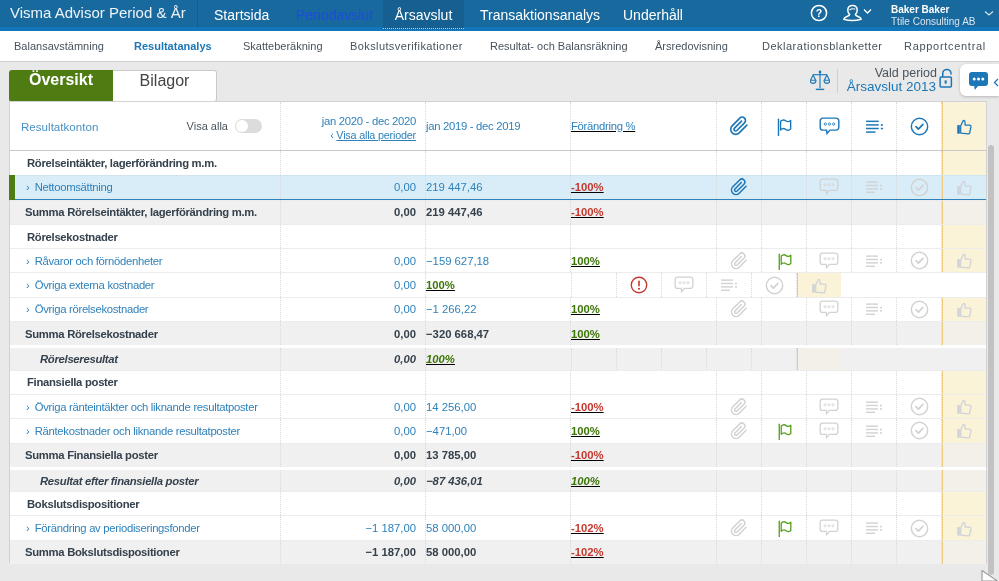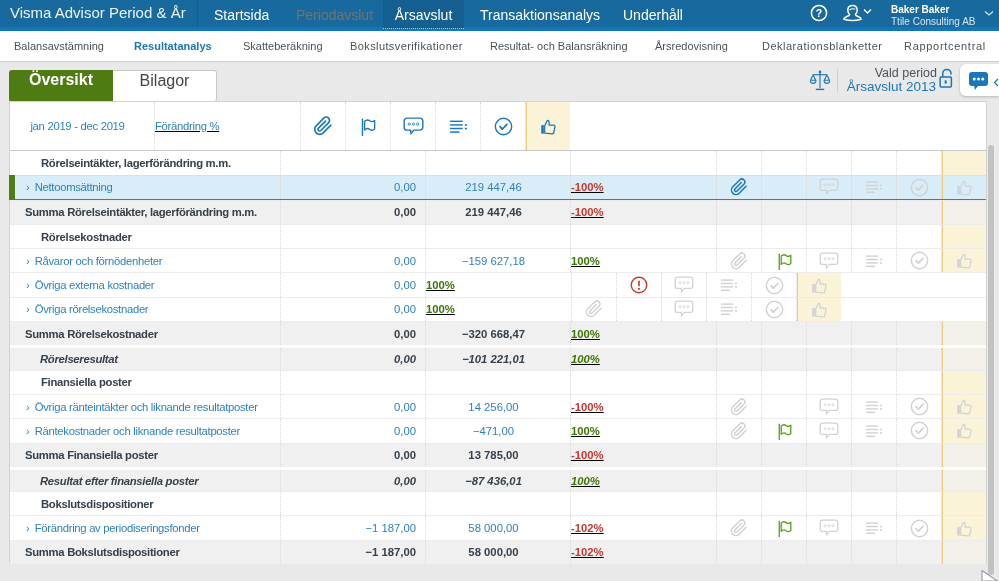--- a/index.html
+++ b/index.html
@@ -23,30 +23,30 @@
 #vdivider{left:837px;top:69px;width:1px;height:24px;background:#cfcfcf;}
 #chatbox{left:960px;top:64px;width:39px;height:32px;background:#fff;border-radius:6px 0 0 6px;box-shadow:0 1px 3px rgba(0,0,0,.22);}
 
 #panel{left:9px;top:101px;width:978px;height:462px;background:#fff;border:1px solid #d2d2d2;box-sizing:border-box;}
 #phead{display:flex;height:49px;border-bottom:1px solid #c9c9c9;box-sizing:border-box;align-items:center;}
 .row{display:flex;height:24.3px;align-items:center;box-sizing:border-box;}
 .c{box-sizing:border-box;height:100%;display:flex;align-items:center;flex:0 0 auto;border-right:1px dotted #d9d9d9;}
 .c:last-child{border-right:none;}
 .c1{width:271px;white-space:nowrap;overflow:hidden;}
 .c2{width:145px;justify-content:flex-end;padding-right:9px;}
-.c3{width:145px;justify-content:center;padding-right:9px;}
+.c3{width:145px;justify-content:flex-start;padding-right:9px;}
 .c4{width:146px;justify-content:flex-start;padding-right:9px;text-decoration:underline;}
 .ci{width:45px;justify-content:center;}
 .cy{width:44px;justify-content:center;border-right:none;background:#fbf3d8;border-left:1px solid #ecca7f;}
 .row{border-top:1px solid #ececec;}
 .row.first{border-top:none;}
 .row .c{font-size:11.3px;}
 .row .c1 span{letter-spacing:-0.3px;}
 .row .c1 .chev{letter-spacing:0;}
-.grp .c1{font-weight:bold;color:#35414c;padding-left:31px;}
+.grp .c1{font-weight:bold;color:#35414c;padding-left:17px;}
 .lnk .c1{color:#2e81ba;padding-left:16px;}
 .lnk .c2,.lnk .c3{color:#2e81ba;}
 .sum{background:#f0f0f0;}
 .sum .c1{font-weight:bold;color:#35414c;padding-left:15px;}
 .sum .c2,.sum .c3{font-weight:bold;color:#35414c;}
 .res{background:#f0f0f0;font-style:italic;border-top:3px solid #fff !important;}
 .res .c1{font-weight:bold;color:#35414c;padding-left:30px;}
 .res .c2,.res .c3{font-weight:bold;color:#35414c;}
 .neg{color:#c43a31;font-weight:bold;}
 .pos{color:#3c7505;font-weight:bold;}
@@ -72,21 +72,21 @@
 svg{display:block;}
 </style></head>
 <body>
 <div id="topbar" class="abs"></div>
 <div class="abs" style="left:197px;top:0;width:1px;height:27px;background:rgba(0,0,0,0.12);"></div>
 <div id="seltab" class="abs">
     <span>Årsavslut</span>
   </div>
 <div id="brand" class="abs">Visma Advisor Period &amp; År</div>
 <div class="abs menuitem" style="left:214px;">Startsida</div>
-<div class="abs menuitem" style="left:296px;color:#737373;">Periodavslut</div>
+<div class="abs menuitem" style="left:296px;color:#1d4ed8;">Periodavslut</div>
 <div class="abs menuitem" style="left:480px;">Transaktionsanalys</div>
 <div class="abs menuitem" style="left:623px;">Underhåll</div>
 <div class="abs" id="helpic" style="left:810px;top:4px;">
     <svg width="18" height="18" viewBox="0 0 18 18">
       <circle cx="9" cy="9" r="7.6" fill="none" stroke="#fff" stroke-width="1.5"></circle>
       <text x="9" y="13" text-anchor="middle" font-size="10.5" font-weight="bold" fill="#fff" font-family="Liberation Sans">?</text>
     </svg>
   </div>
 <div class="abs" style="left:842px;top:2px;">
     <svg width="21" height="22" viewBox="0 0 21 22">
@@ -155,20 +155,31 @@
     </svg>
   </div>
 <div class="abs" style="left:993px;top:78px;">
     <svg width="6" height="9" viewBox="0 0 6 9">
       <path d="M5 1L1.5 4.5L5 8" fill="none" stroke="#1c77b8" stroke-width="1.3"></path>
     </svg>
   </div>
 
 <div id="panel" class="abs">
 <div id="phead">
+  <div class="c c1">
+        <span>Resultatkonton</span>
+    <div id="vtoggle">
+          <span>Visa alla</span>
+          <div class="pill"></div>
+        </div>
+  </div>
+  <div class="c c2 hd2">
+        <span class="l1">jan 2020 - dec 2020</span>
+        <span class="l2">‹ <u>Visa alla perioder</u></span>
+      </div>
   <div class="c c3">
         <span class="hdtxt">jan 2019 - dec 2019</span>
       </div>
   <div class="c c4">
         <span class="hdtxt">Förändring %</span>
       </div>
   <div class="c ci">
         <svg width="20" height="20" viewBox="0 0 24 24">
           <path d="M21.44 11.05l-9.19 9.19a6 6 0 0 1-8.49-8.49l9.19-9.19a4 4 0 0 1 5.66 5.66l-9.2 9.19a2 2 0 0 1-2.83-2.83l8.49-8.48" fill="none" stroke="#1c77b8" stroke-width="2" stroke-linecap="round" stroke-linejoin="round"></path>
         </svg>
@@ -413,20 +424,21 @@
           </g>
         </svg>
       </div>
     </div>
 <div class="row lnk">
       <div class="c c1">
         <span class="chev">›</span>
         <span>Övriga rörelsekostnader</span>
       </div>
       <div class="c c2">0,00</div>
+      <div class="c c3">−1 266,22</div>
       <div class="c c4">
         <span class="pos">100%</span>
       </div>
       <div class="c ci">
         <svg width="18" height="18" viewBox="0 0 24 24">
           <path d="M21.44 11.05l-9.19 9.19a6 6 0 0 1-8.49-8.49l9.19-9.19a4 4 0 0 1 5.66 5.66l-9.2 9.19a2 2 0 0 1-2.83-2.83l8.49-8.48" fill="none" stroke="#d2d2d2" stroke-width="2" stroke-linecap="round" stroke-linejoin="round"></path>
         </svg>
       </div>
       <div class="c ci"></div>
       <div class="c ci">
@@ -476,21 +488,20 @@
       <div class="c ci"></div>
       <div class="c ci"></div>
       <div class="c ci"></div>
       <div class="c cy"></div>
     </div>
 <div class="row res">
       <div class="c c1">
         <span>Rörelseresultat</span>
       </div>
       <div class="c c2">0,00</div>
-      <div class="c c3">−101 221,01</div>
       <div class="c c4">
         <span class="pos">100%</span>
       </div>
       <div class="c ci"></div>
       <div class="c ci"></div>
       <div class="c ci"></div>
       <div class="c ci"></div>
       <div class="c ci"></div>
       <div class="c cy"></div>
     </div>

